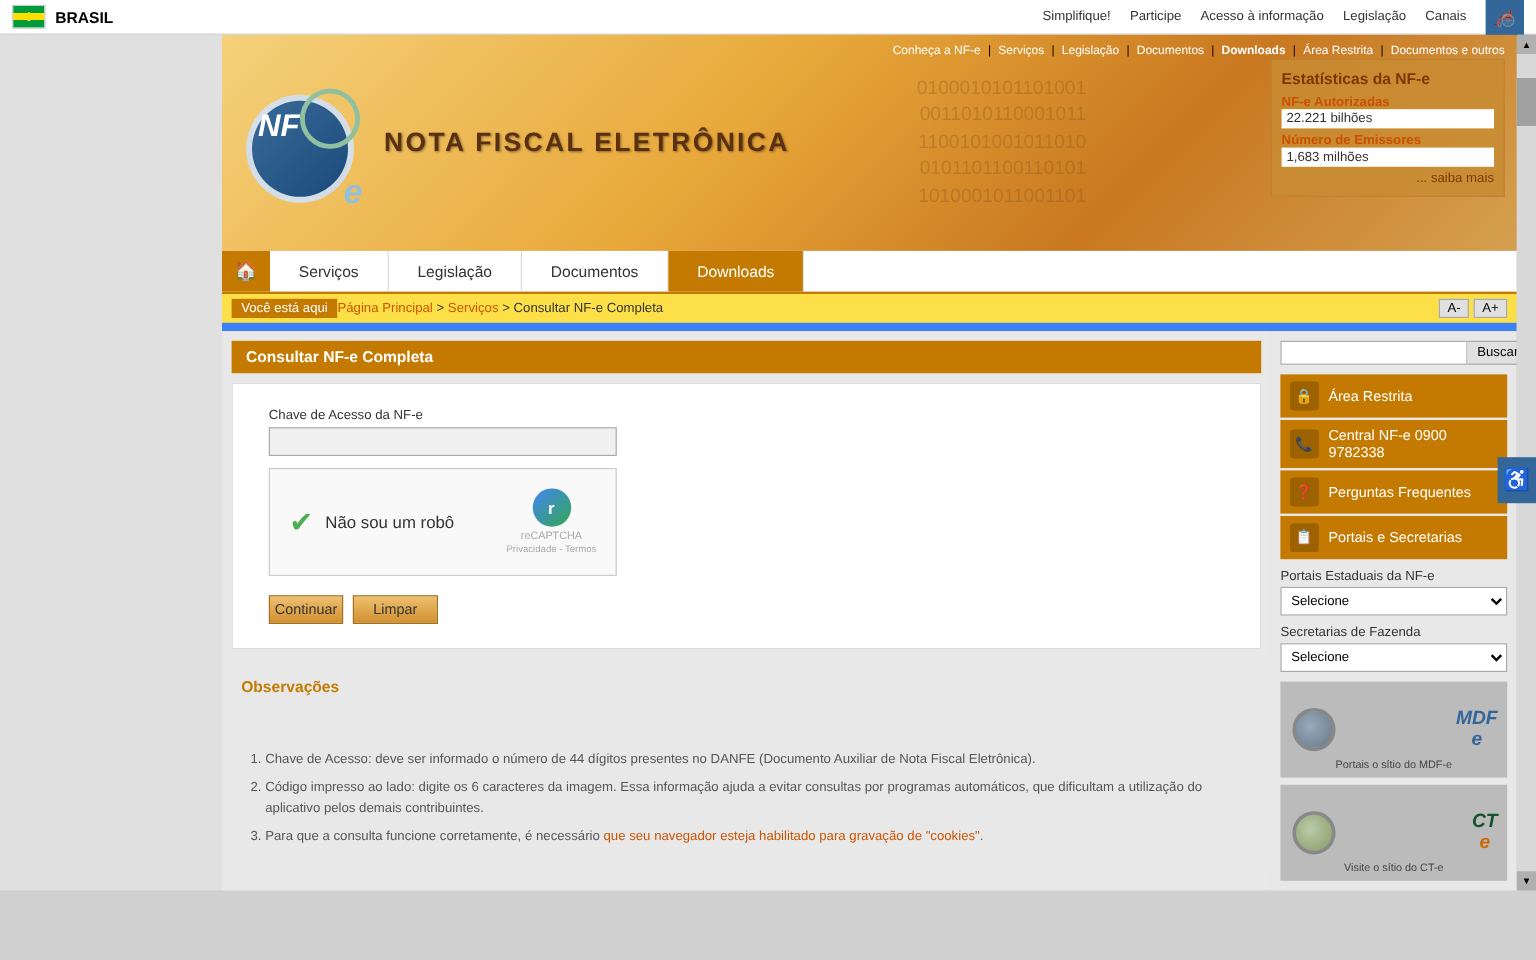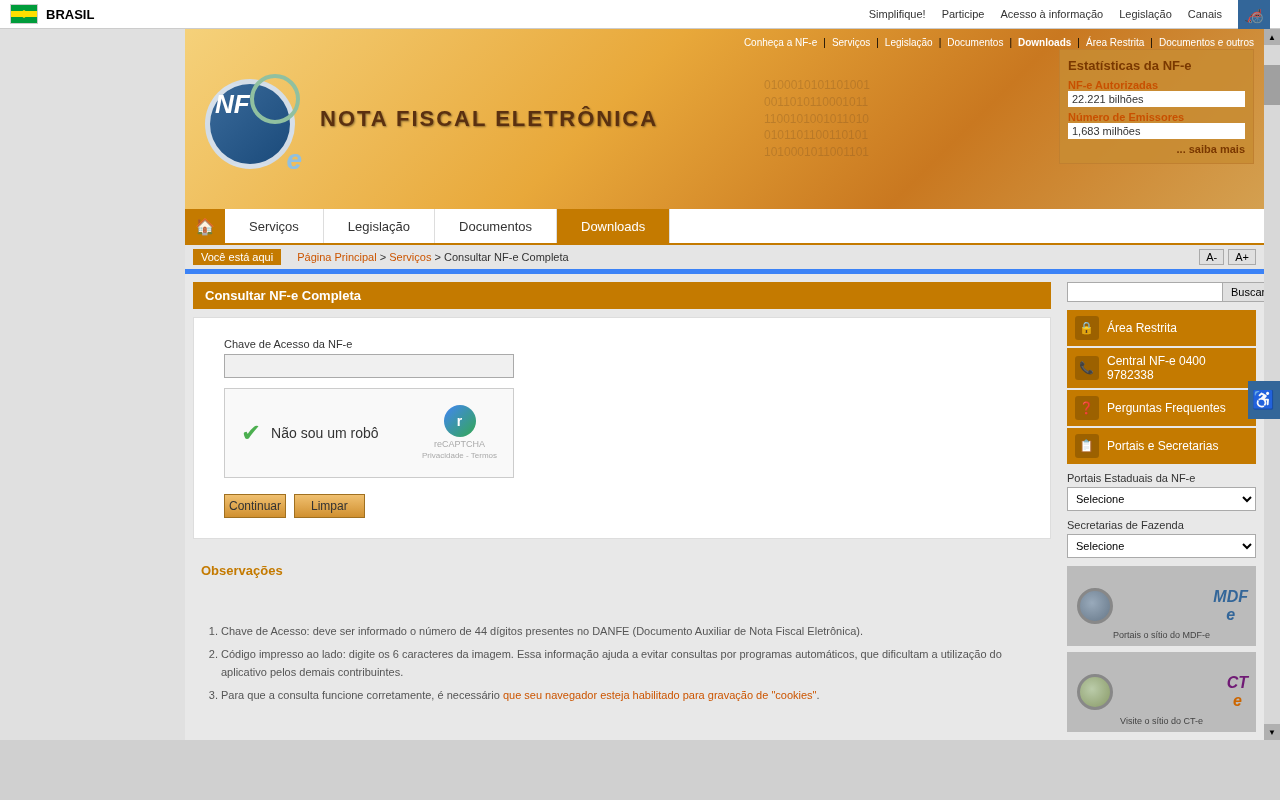--- a/index.html
+++ b/index.html
@@ -75,25 +75,26 @@
       color: #5a3010;
     }
     .header-binary {
       position: absolute;
       right: 200px;
       top: 0;
       bottom: 0;
       display: flex;
       align-items: center;
       opacity: 0.3;
-      font-size: 12px;
+      font-size: 16px;
       color: #7a5020;
       line-height: 1.4;
       overflow: hidden;
       width: 300px;
+      text-align: right;
     }
 
     
     .stats-panel {
       position: absolute;
       right: 10px;
       top: 20px;
       width: 195px;
       background: rgba(200, 140, 50, 0.85);
       border: 1px solid #c08030;
@@ -114,21 +115,20 @@
       background: #fff;
       padding: 2px 4px;
       font-size: 11px;
       color: #333;
       margin-bottom: 4px;
       display: block;
     }
     .stats-more {
       text-align: right;
       font-size: 11px;
-      font-weight: bold;
     }
     .stats-more a { color: #7a3800; text-decoration: none; }
 
     
     .nav-tabs-area {
       background: #fff;
       display: flex;
       align-items: stretch;
       border-bottom: 2px solid #c47a00;
       height: 36px;
@@ -150,26 +150,26 @@
       display: flex; align-items: center;
       border-right: 1px solid #ddd;
     }
     .nav-tab.active {
       background: #c47a00;
       color: #fff;
     }
 
     
     .breadcrumb-bar {
-      background: #e5e5e5;
-      border-bottom: 5px solid #3b82f6;
+      background: #fde047;
+      border-bottom: 7px solid #3b82f6;
       padding: 4px 8px;
       display: flex;
       align-items: center;
-      gap: 16px;
+      gap: 0;
       font-size: 11px;
     }
     .breadcrumb-label {
       background: #c47a00;
       color: #fff;
       padding: 2px 8px;
       font-size: 11px;
     }
     .breadcrumb-path { color: #333; }
     .breadcrumb-path a { color: #cc5500; text-decoration: none; }
@@ -391,21 +391,21 @@
       position: absolute;
       right: 8px;
       text-align: center;
     }
     .logo-brand-text {
       font-size: 16px;
       font-weight: bold;
       font-style: italic;
     }
     .mdf-color { color: #336699; }
-    .ctf-color { color: #701a75; }
+    .ctf-color { color: #14532d; }
     .logo-visit-text {
       position: absolute;
       bottom: 6px;
       left: 0; right: 0;
       text-align: center;
       font-size: 9px;
       color: #444;
     }
 
     
@@ -581,21 +581,21 @@
           <input class="sidebar-search-input" type="text" style="">
           <button class="sidebar-search-btn">Buscar</button>
         </div>
 
         <div class="sidebar-menu-item">
           <div class="sidebar-icon">🔒</div>
           <span>Área Restrita</span>
         </div>
         <div class="sidebar-menu-item">
           <div class="sidebar-icon">📞</div>
-          <span>Central NF-e 0400 9782338</span>
+          <span>Central NF-e 0900 9782338</span>
         </div>
         <div class="sidebar-menu-item">
           <div class="sidebar-icon">❓</div>
           <span>Perguntas Frequentes</span>
         </div>
         <div class="sidebar-menu-item">
           <div class="sidebar-icon">📋</div>
           <span>Portais e Secretarias</span>
         </div>
 

